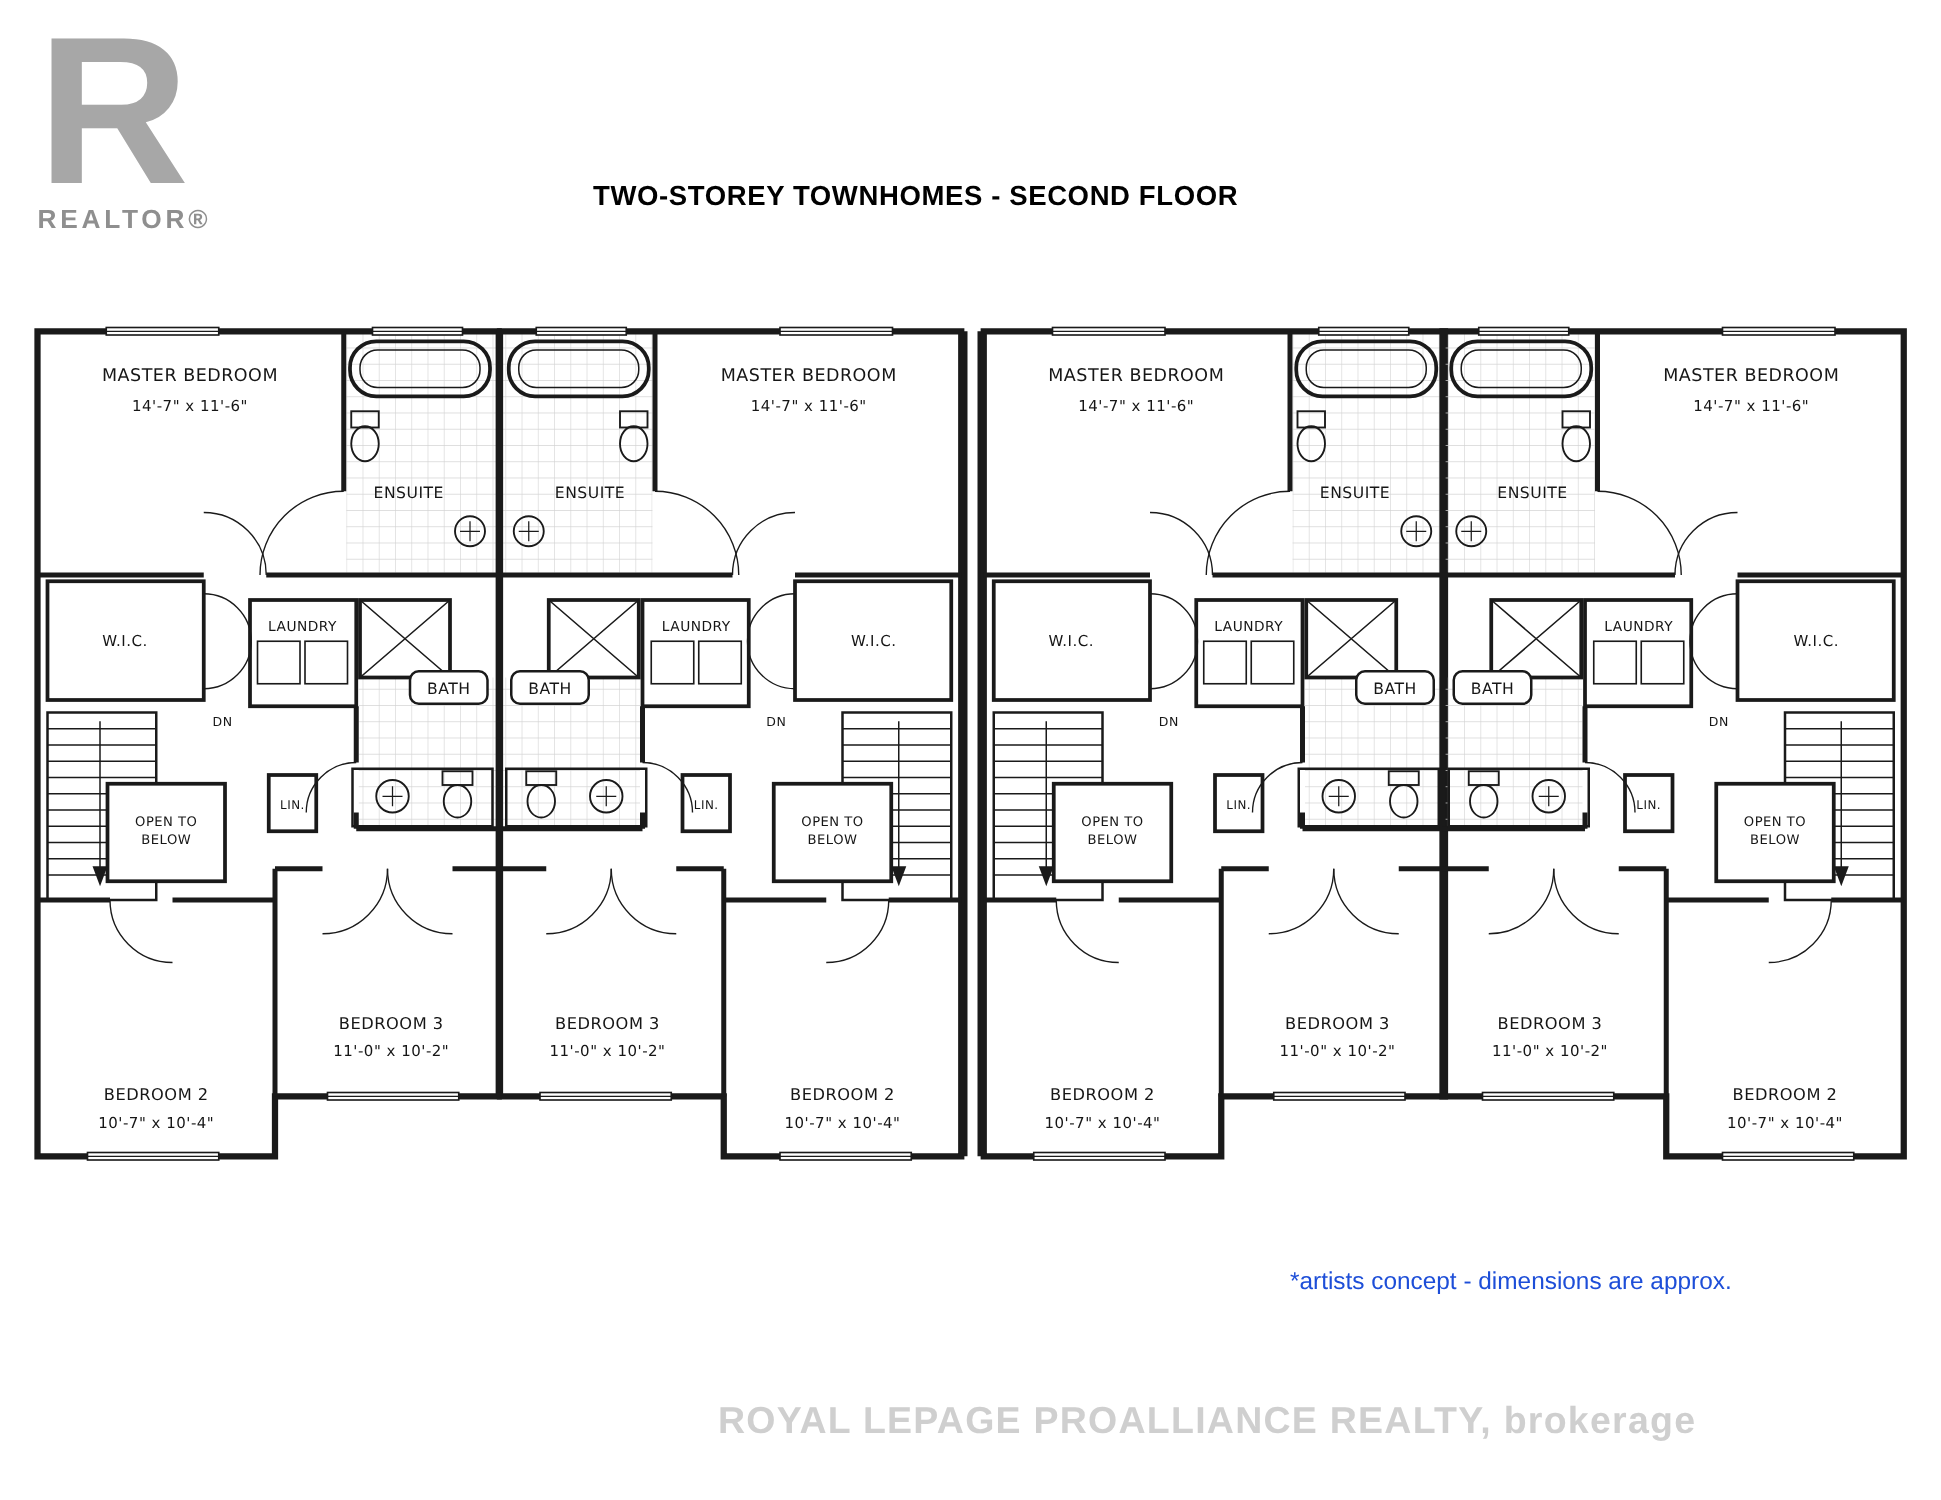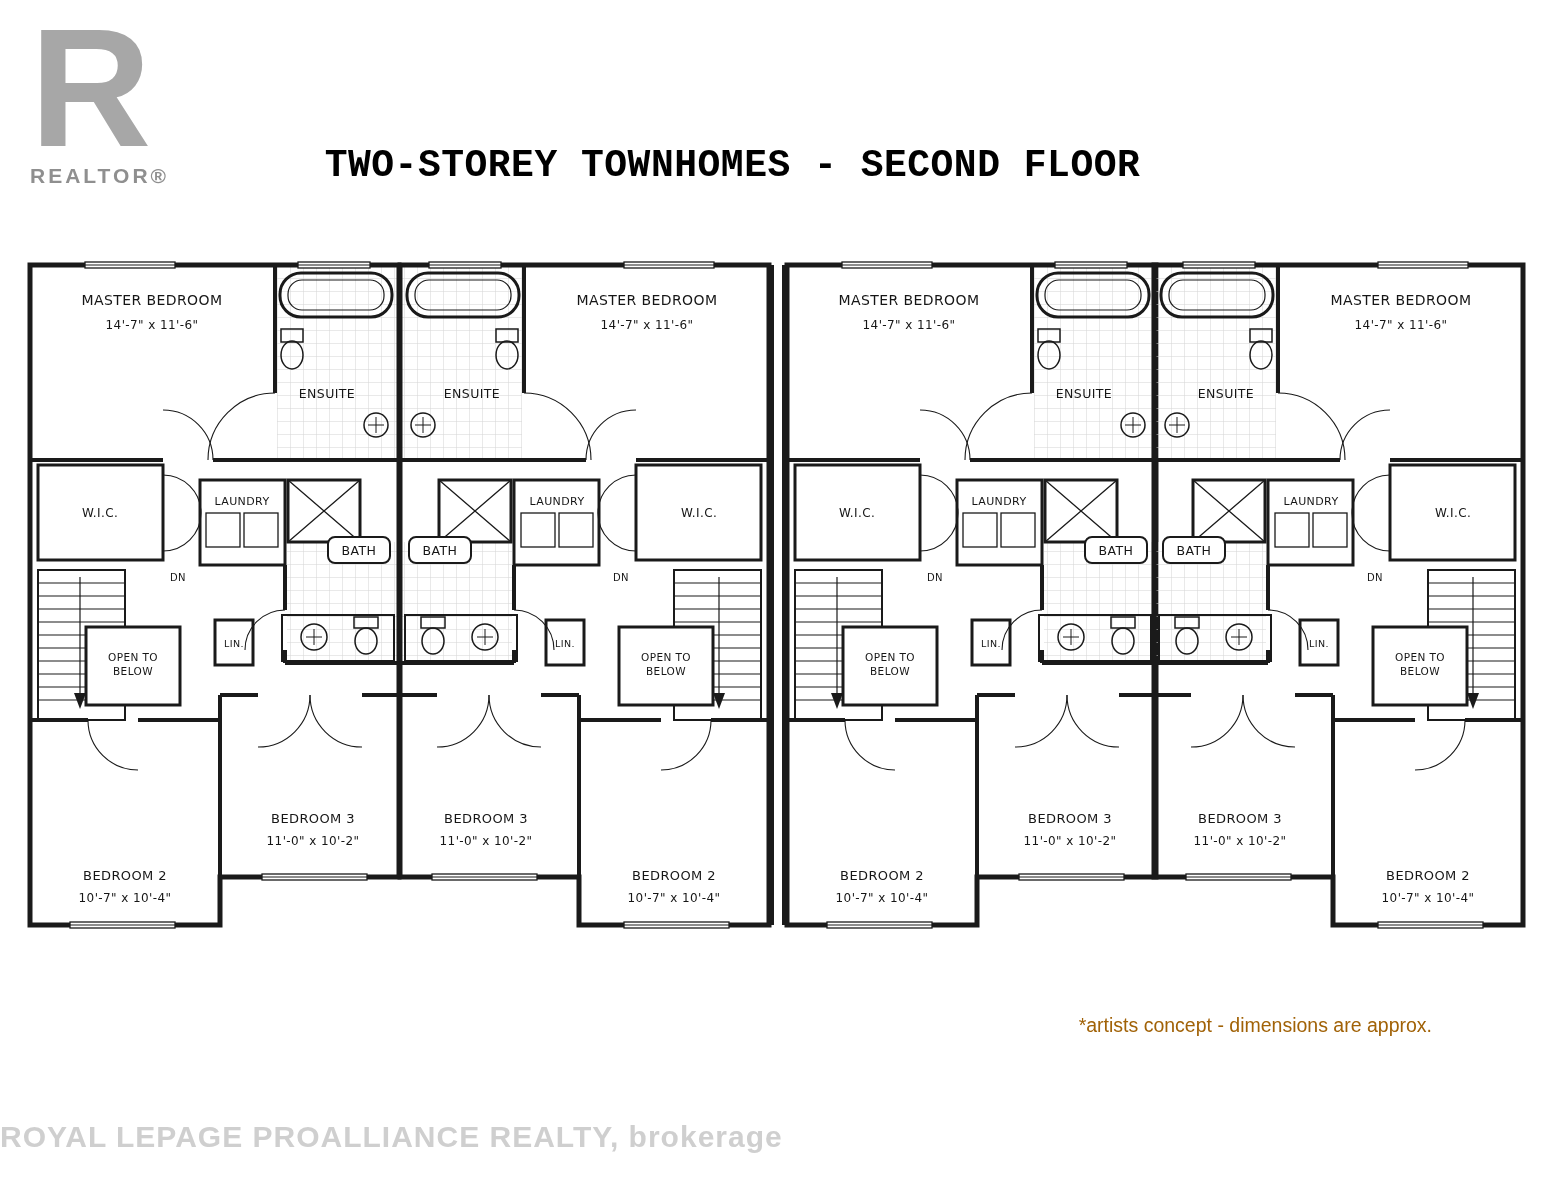--- a/index.html
+++ b/index.html
@@ -4,26 +4,26 @@
 <style>
   html,body{margin:0;padding:0;}
   body{background:#ffffff;font-family:"Liberation Sans",sans-serif;}
   .canvas{position:relative;width:1553px;height:1200px;background:#ffffff;overflow:hidden;}
 
   .logo{position:absolute;left:30px;top:4px;width:200px;}
   .logo-r{font-family:"Liberation Sans",sans-serif;font-weight:700;font-size:168px;line-height:1.0;color:#a7a7a7;letter-spacing:0;}
   .logo-brand{margin-top:-8px;font-size:21px;color:#8f8f8f;letter-spacing:3px;font-weight:700;}
 
   .title{position:absolute;top:144px;left:0;width:1465px;text-align:center;
-         font-size:38px;font-weight:700;letter-spacing:.5px;color:#000;font-family:Liberation Mono, monospace;}
+         font-size:22px;font-weight:700;letter-spacing:.5px;color:#000;}
 
-  .footnote{position:absolute;top:1014px;left:1032px;width:400px;text-align:right;
-            font-size:19.5px;color:#a16207;}
+  .footnote{position:absolute;top:1014px;left:1032px;width:400px;text-align:left;
+            font-size:19.5px;color:#1d4ed8;}
 
-  .watermark{position:absolute;top:1120px;left:0;width:1357px;text-align:left;
+  .watermark{position:absolute;top:1120px;left:0;width:1357px;text-align:right;
              font-size:30px;font-weight:700;color:#c7c7c7;letter-spacing:1px;opacity:.85;}
 
   svg#plan-svg{position:absolute;left:0;top:0;}
   svg text{font-family:"DejaVu Sans",sans-serif;fill:#161616;letter-spacing:.4px;}
 </style>
 </head>
 <body>
 
 <div class="canvas">
 

